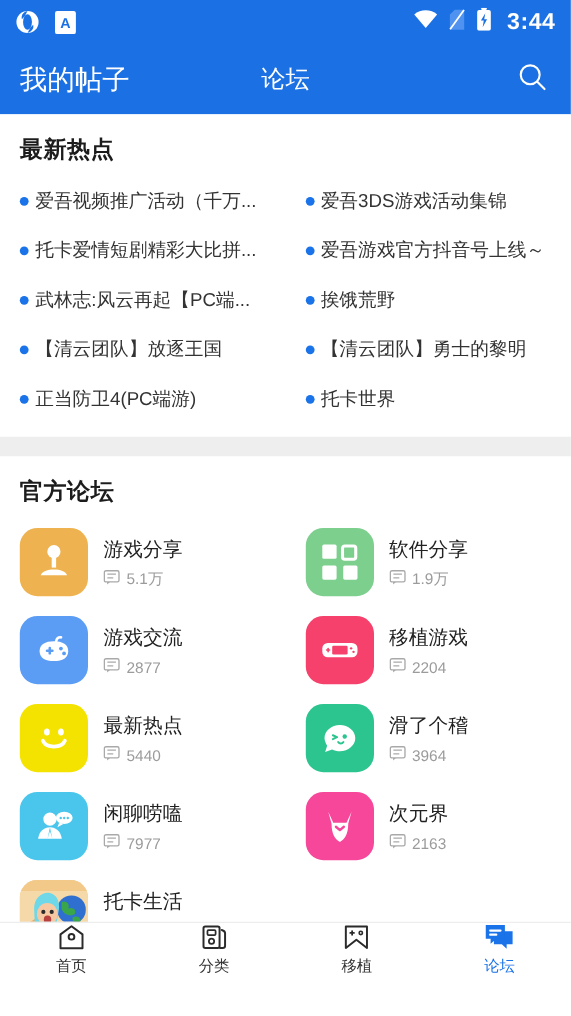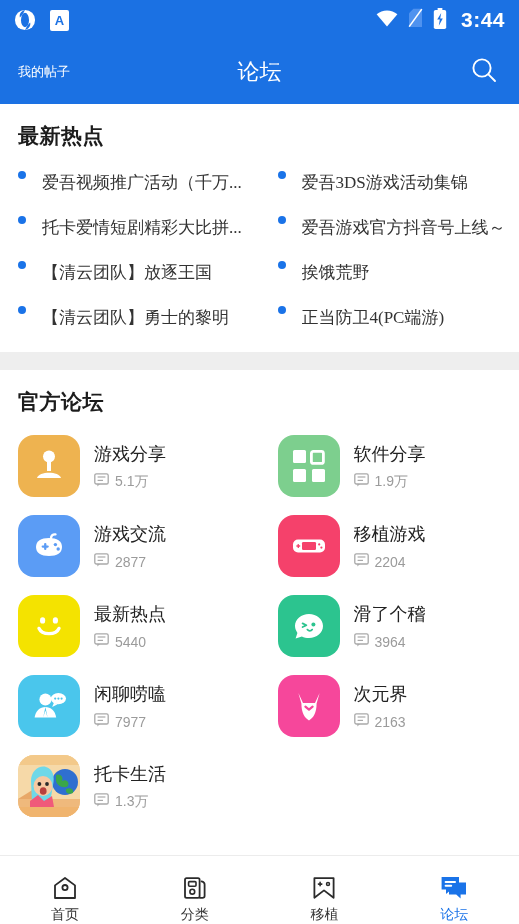--- a/index.html
+++ b/index.html
@@ -54,21 +54,21 @@
     height: 64px;
     background: #1b71e3;
     display: flex;
     align-items: center;
     position: relative;
     padding: 0 18px;
     flex: none;
   }
   .appbar-left {
     color: #ffffff;
-    font-size: 13px;
+    font-size: 25px;
     z-index: 2;
   }
   .appbar-title {
     position: absolute;
     left: 0; right: 0;
     text-align: center;
     color: #ffffff;
     font-size: 22px;
     pointer-events: none;
   }
@@ -98,25 +98,24 @@
   .divider-band { height: 18px; background: #eeeeee; }
 
   
   .hot-grid {
     display: grid;
     grid-template-columns: 1fr 1fr;
     padding: 6px 0 12px 0;
   }
   .hot-item {
     display: flex;
-    align-items: flex-start;
-    gap: 16px;
+    align-items: center;
+    gap: 6px;
     padding: 11px 12px 11px 18px;
     min-width: 0;
-    font-family: Liberation Serif, serif;
   }
   .hot-dot {
     width: 8px; height: 8px;
     border-radius: 50%;
     background: #1a73e8;
     flex: none;
   }
   .hot-text {
     font-size: 17px;
     color: #333333;
@@ -184,25 +183,25 @@
     line-height: 0.88;
     letter-spacing: -1px;
   }
   .wm-side { display: flex; flex-direction: column; line-height: 1; }
   .wm-cn { font-size: 19px; color: #c9c9c9; font-weight: bold; }
   .wm-com { font-size: 26px; color: #c9c9c9; font-weight: bold; letter-spacing: -1px; }
 
   
   .tabbar {
     flex: none;
-    height: 69px;
+    height: 86px;
     background: #ffffff;
     border-top: 1px solid #ececec;
     display: flex;
-    align-items: flex-end;
+    align-items: flex-start;
     position: relative;
     z-index: 6;
   }
   .tab {
     flex: 1;
     display: flex;
     flex-direction: column;
     align-items: center;
     justify-content: center;
     gap: 5px;
@@ -282,33 +281,41 @@
         <div class="hot-item">
           <span class="hot-dot"></span>
           <span class="hot-text">托卡爱情短剧精彩大比拼...</span>
         </div>
         <div class="hot-item">
           <span class="hot-dot"></span>
           <span class="hot-text">爱吾游戏官方抖音号上线～</span>
         </div>
         <div class="hot-item">
           <span class="hot-dot"></span>
+          <span class="hot-text">武林志:风云再起【PC端...</span>
+        </div>
+        <div class="hot-item">
+          <span class="hot-dot"></span>
+          <span class="hot-text">挨饿荒野</span>
+        </div>
+        <div class="hot-item">
+          <span class="hot-dot"></span>
           <span class="hot-text">【清云团队】放逐王国</span>
         </div>
         <div class="hot-item">
           <span class="hot-dot"></span>
-          <span class="hot-text">挨饿荒野</span>
-        </div>
-        <div class="hot-item">
-          <span class="hot-dot"></span>
           <span class="hot-text">【清云团队】勇士的黎明</span>
         </div>
         <div class="hot-item">
           <span class="hot-dot"></span>
           <span class="hot-text">正当防卫4(PC端游)</span>
+        </div>
+        <div class="hot-item">
+          <span class="hot-dot"></span>
+          <span class="hot-text">托卡世界</span>
         </div>
       </div>
     </div>
 
     <div class="divider-band"></div>
 
     <div class="section">
       <div class="section-title">官方论坛</div>
       <div class="forum-grid">
 

